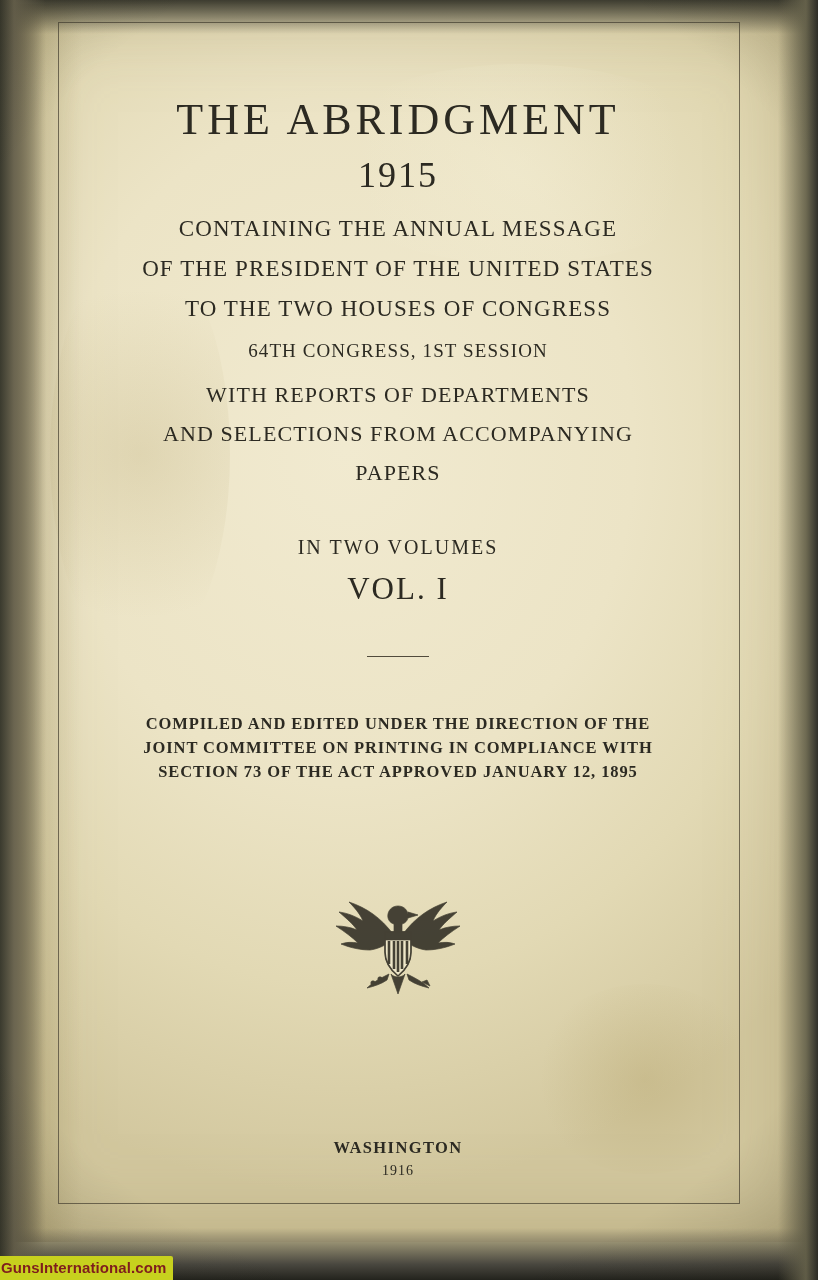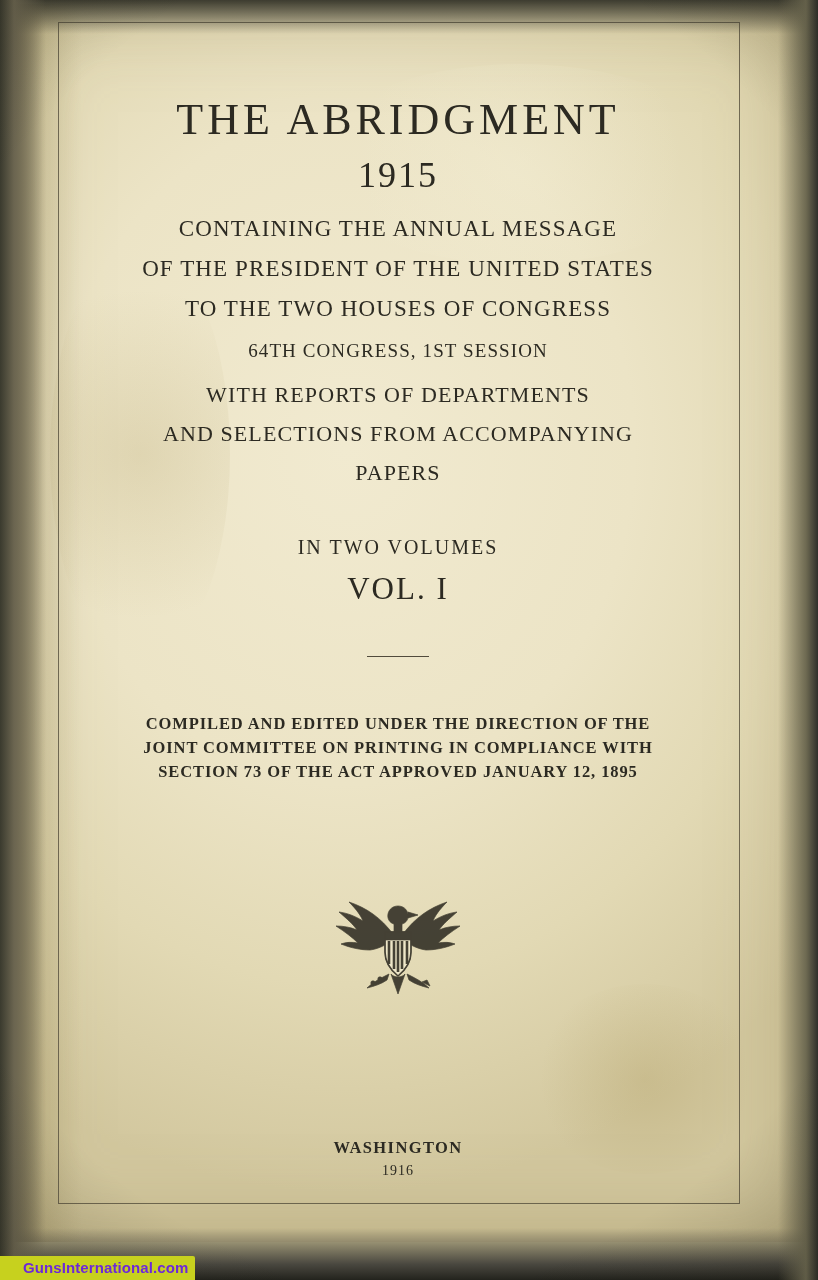--- a/index.html
+++ b/index.html
@@ -206,25 +206,25 @@
     font-size: 14px;
     letter-spacing: 1px;
   }
 
   
   .watermark {
     position: absolute;
     left: 0;
     bottom: 0;
     background: #c7d11e;
-    color: #6d28d9;
+    color: #7f1d1d;
     font-family: "Liberation Sans", sans-serif;
     font-size: 15px;
     font-weight: 700;
-    padding: 3px 7px 4px 23px;
+    padding: 3px 7px 4px 1px;
     letter-spacing: 0.1px;
     z-index: 8;
     border-top-right-radius: 2px;
   }
 </style>
 </head>
 <body>
 
 <div id="photo">
 

